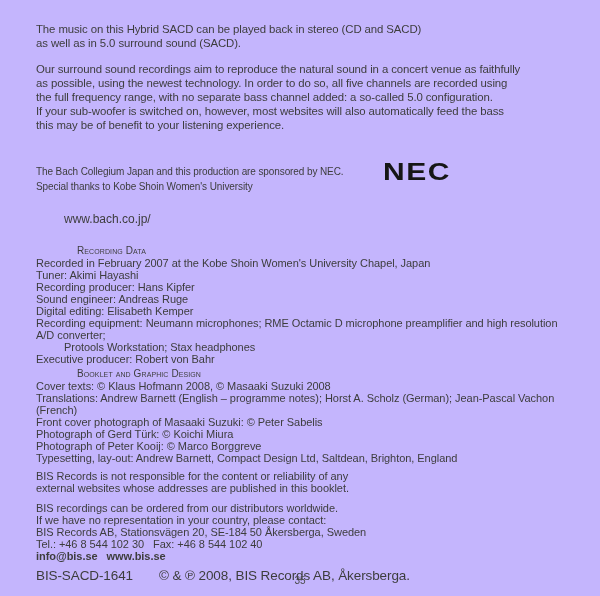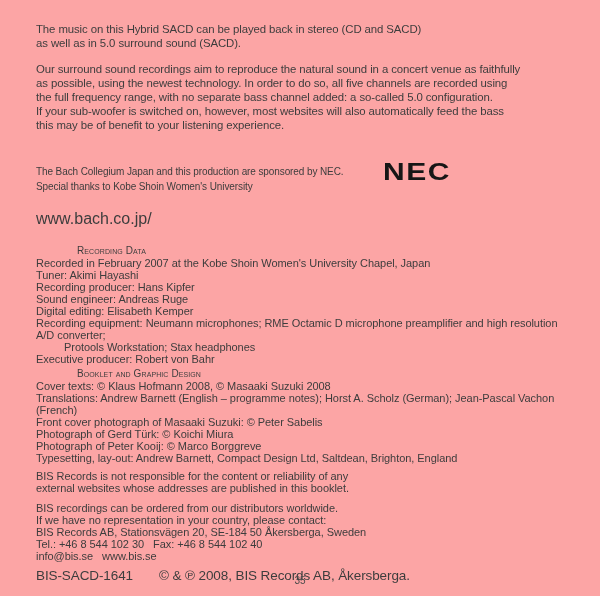--- a/index.html
+++ b/index.html
@@ -4,21 +4,21 @@
 <style>
   html, body {
     margin: 0;
     padding: 0;
     background: #e8e8e8;
   }
   .page {
     position: relative;
     width: 600px;
     height: 596px;
-    background: #fca5a5;
+    background: #c4b5fd;
     font-family: "Liberation Sans", sans-serif;
     color: #3d3d3d;
     overflow: hidden;
     box-sizing: border-box;
   }
   .content {
     position: relative;
     padding: 22px 30px 0 36px;
   }
   .line {
@@ -49,23 +49,24 @@
     top: -5px;
     font-weight: 700;
     font-size: 30px;
     letter-spacing: 1.5px;
     color: #161616;
     transform: scale(1.0, 0.78);
     transform-origin: left top;
   }
 
   .website {
-    font-size: 16px;
+    font-size: 12px;
     line-height: 14px;
     margin-bottom: 19px;
+    margin-left: 28px;
   }
 
   
   .credits .heading {
     font-variant: small-caps;
     font-size: 10px;
     line-height: 12px;
     letter-spacing: 0.1px;
     margin-left: 41px;
   }
@@ -77,21 +78,21 @@
   .credits { margin-bottom: 3px; }
   .credits .indent { padding-left: 28px; }
 
   .small-block .line {
     font-size: 11px;
     line-height: 12px;
     letter-spacing: -0.05px;
   }
   .disclaimer { margin-top: 6px; margin-bottom: 8px; }
   .ordering { margin-bottom: 5px; }
-  .ordering .bold { font-weight: 400; }
+  .ordering .bold { font-weight: 700; }
 
   .catalogue-line {
     font-size: 13.5px;
     line-height: 17px;
     letter-spacing: -0.1px;
     display: flex;
     align-items: baseline;
   }
   .catalogue-line .cat-no { margin-right: 26px; }
 

